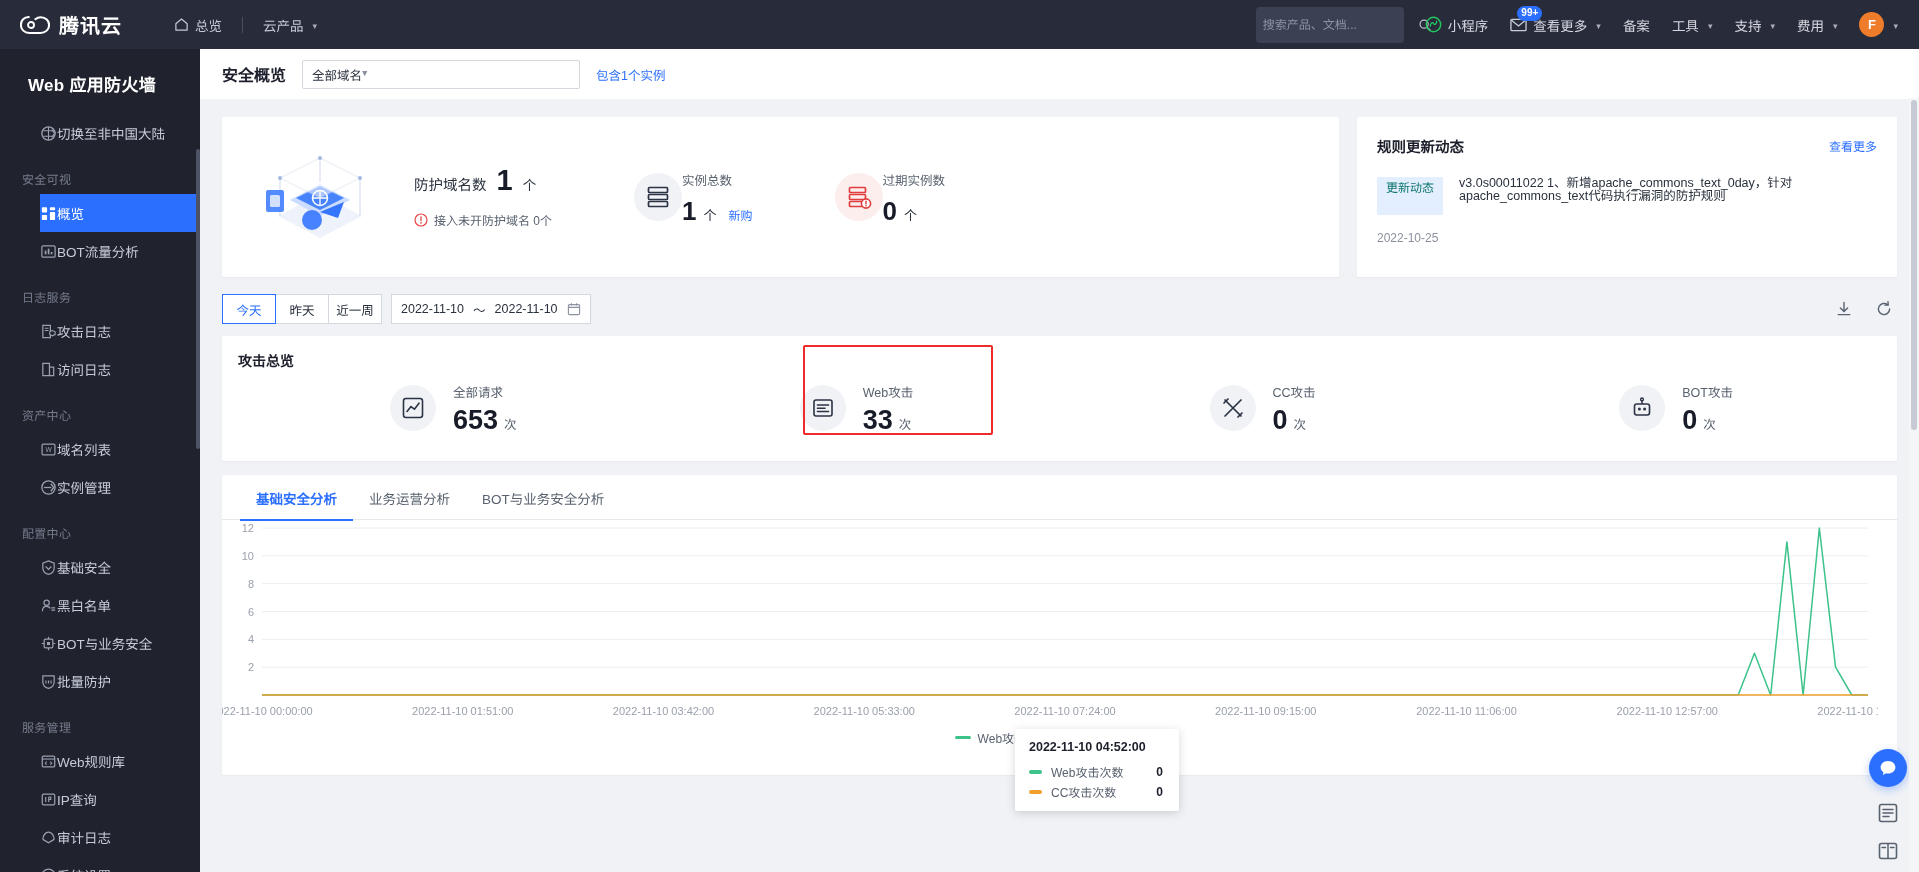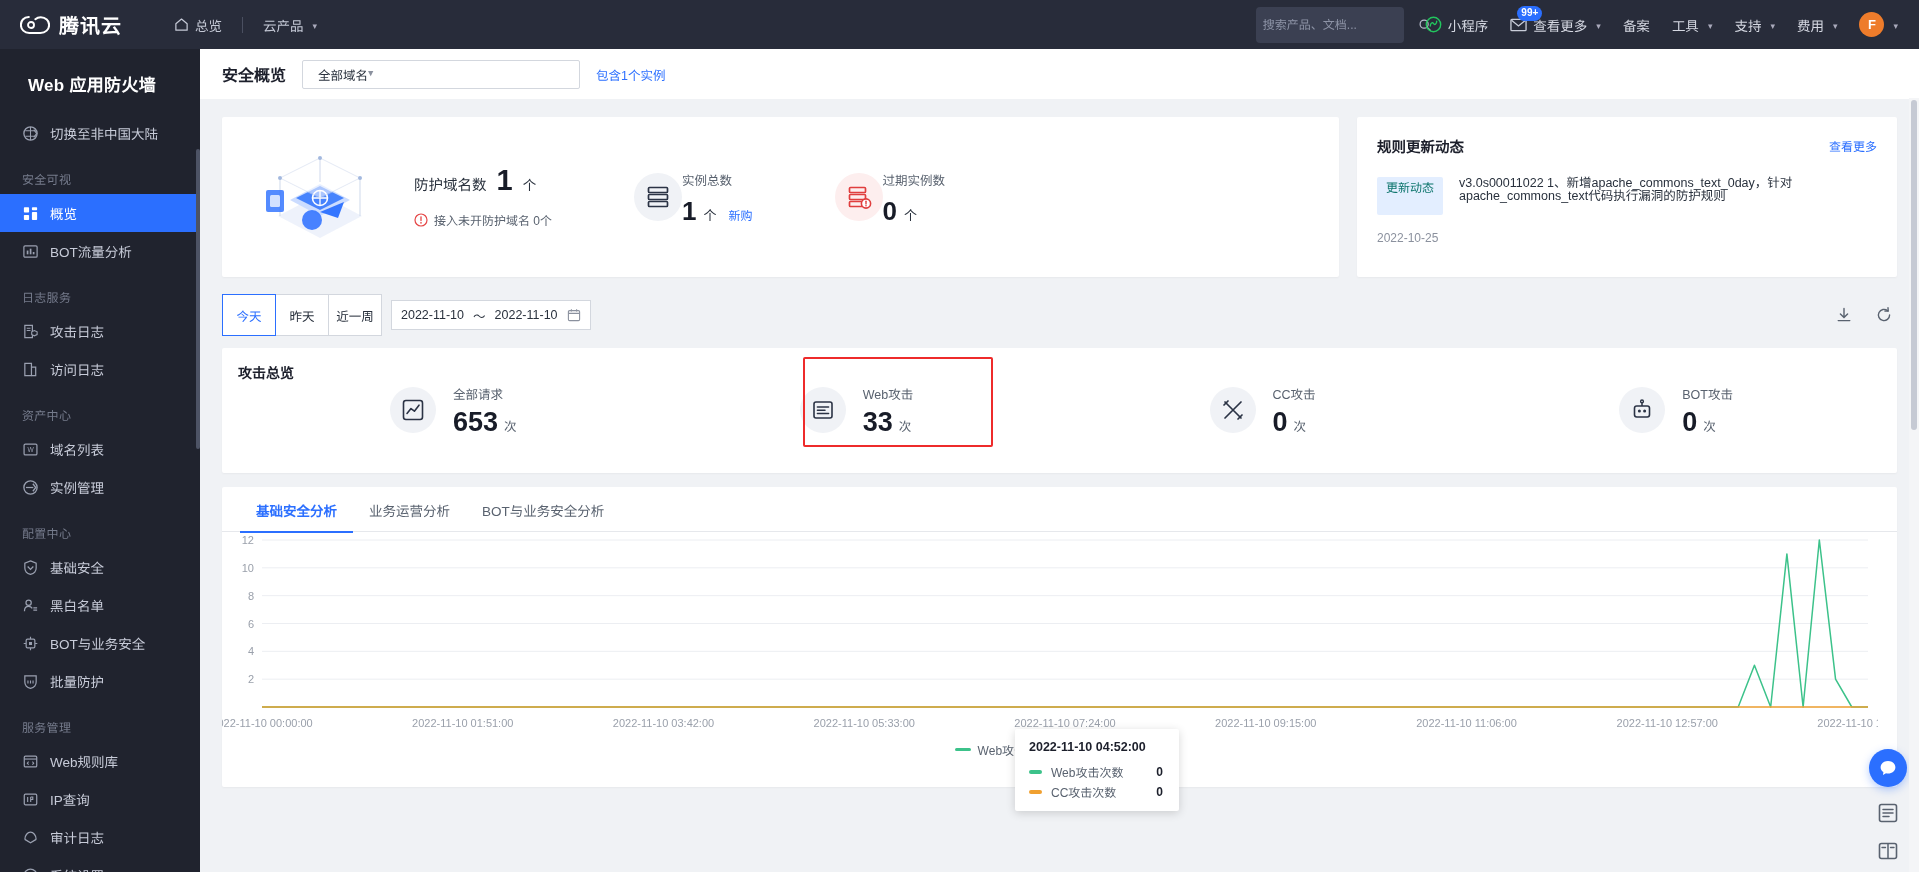--- a/index.html
+++ b/index.html
@@ -64,22 +64,22 @@
   
   .sidebar {
     width: 200px; flex: 0 0 200px; background: #20232e; color: #c7cbd8;
     padding-top: 0; overflow: hidden; position: relative;
   }
   .side-title {
     font-size: 17px; font-weight: 700; color: #fff; padding: 22px 0 18px 28px;
     letter-spacing: .3px;
   }
   .side-link {
-    display: flex; align-items: center; gap: 11px; height: 38px;
-    padding-left: 22px; font-size: 13.5px; color: #c7cbd8; cursor: pointer;
+    display: flex; align-items: center; height: 38px;
+    font-size: 13.5px; color: #c7cbd8; cursor: pointer; margin-left: 40px;
   }
   .side-link.active { background: #2b6fff; color: #fff; }
   .side-group {
     font-size: 12px; color: #757b8c; padding: 18px 0 7px 22px; letter-spacing: .3px;
   }
   .side-ico { width: 17px; height: 17px; flex: 0 0 17px; display: block; }
   .side-scrollbar {
     position: absolute; right: 0px; top: 100px; width: 4px; height: 300px;
     background: #4d5365; border-radius: 2px;
   }
@@ -87,21 +87,21 @@
   
   .main { flex: 1; display: flex; flex-direction: column; min-width: 0; position: relative; overflow: hidden; }
 
   .page-head {
     background: #fff; height: 50px; display: flex; align-items: center;
     padding: 0 0 0 22px; gap: 16px; flex: 0 0 50px;
   }
   .page-title { font-size: 16px; font-weight: 700; color: #1c1f2b; }
   .dom-select {
     width: 278px; height: 29px; border: 1px solid #d3d7de; border-radius: 2px;
-    display: flex; align-items: center; padding: 0 15px; font-size: 12.5px; color: #29313d;
+    display: flex; align-items: center; padding: 0 9px; font-size: 12.5px; color: #29313d;
     background: #fff; cursor: pointer;  font-family: Liberation Mono, monospace;
   }
   .sel-caret { color: #8b919e; font-size: 9px; }
   .inst-link { font-size: 12.5px; color: #2b6fff; cursor: pointer; }
 
   .scroll-area { flex: 1; overflow: hidden; padding: 0 22px; position: relative; }
 
   
   .row1 { display: flex; gap: 18px; margin-top: 18px; }
   .card { background: #fff; border-radius: 2px; box-shadow: 0 1px 2px rgba(0,0,0,.04); }
@@ -136,39 +136,39 @@
   .rules-tag {
     background: #e3eeff; color: #0f766e; font-size: 12px; padding: 3px 9px;
     border-radius: 2px; height: 38px; flex: 0 0 auto; line-height: 17px;
   }
   .rules-text { font-size: 12.5px; color: #29313d; line-height: 13px; }
   .rules-date { font-size: 12px; color: #8b919e; margin-top: 16px; }
 
   
   .filters { display: flex; align-items: center; margin-top: 17px; }
   .segbtn {
-    height: 42px; min-width: 54px; border: 1px solid #d3d7de; background: #fff;
+    height: 30px; min-width: 54px; border: 1px solid #d3d7de; background: #fff;
     font-size: 12.5px; color: #29313d; display: flex; align-items: center;
     justify-content: center; cursor: pointer; margin-left: -1px; font-family: Liberation Serif, serif;
   }
   .segbtn:first-child { margin-left: 0; }
   .segbtn.active { border-color: #2b6fff; color: #2b6fff; position: relative; z-index: 2; }
   .daterange {
     height: 30px; border: 1px solid #d3d7de; background: #fff; margin-left: 9px;
     display: flex; align-items: center; gap: 9px; padding: 0 9px; font-size: 12.5px;
     color: #29313d; cursor: pointer;
   }
   .cal-ico { width: 14px; height: 14px; }
   .filters-right { margin-left: auto; display: flex; align-items: center; gap: 22px; padding-right: 4px; }
   .icon-btn { width: 18px; height: 18px; cursor: pointer; }
 
   
   .card-attack { margin-top: 12px; height: 125px; padding: 14px 0 0 16px; position: relative; }
   .attack-title { font-size: 14px; font-weight: 700; color: #1c1f2b; }
-  .attack-row { display: flex; align-items: center; margin-top: 2px; }
+  .attack-row { display: flex; align-items: center; margin-top: 12px; }
   .attack-cell { flex: 1; display: flex; align-items: center; gap: 17px; padding-left: 132px; position: relative; }
   .attack-cell.first { padding-left: 152px; }
   .a-circle {
     width: 46px; height: 46px; border-radius: 50%; background: #f0f2f6;
     display: flex; align-items: center; justify-content: center; flex: 0 0 46px;
   }
   .a-lbl { font-size: 12.5px; color: #59626f; }
   .a-row { display: flex; align-items: baseline; gap: 6px; margin-top: 6px; }
   .a-num { font-size: 27px; font-weight: 700; color: #181c28; line-height: 1; }
   .a-unit { font-size: 12.5px; color: #59626f; }

